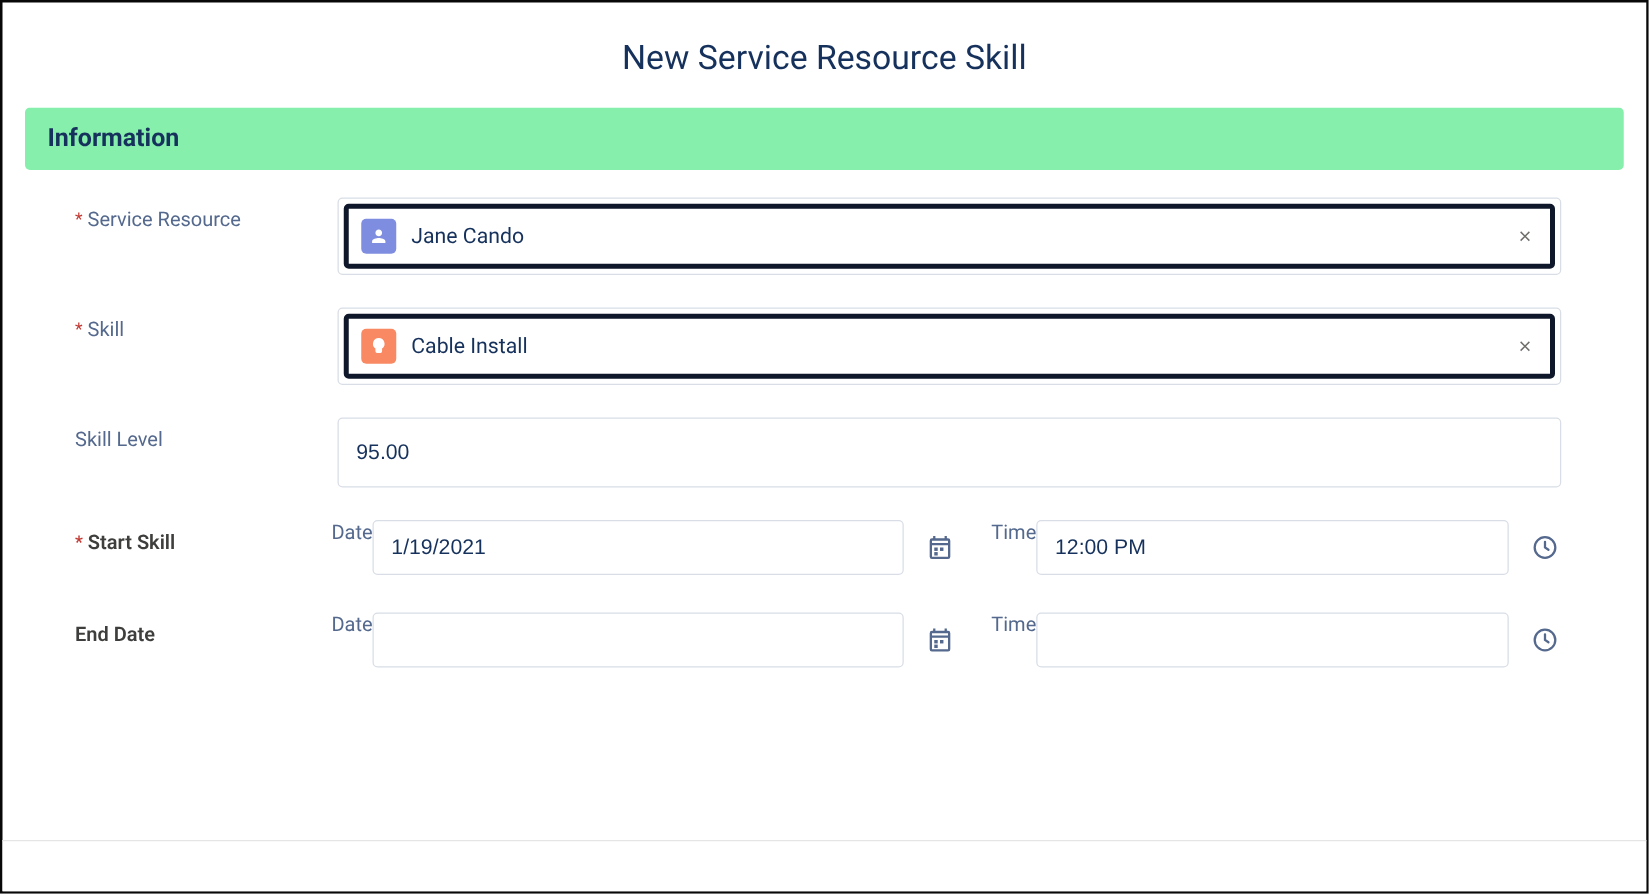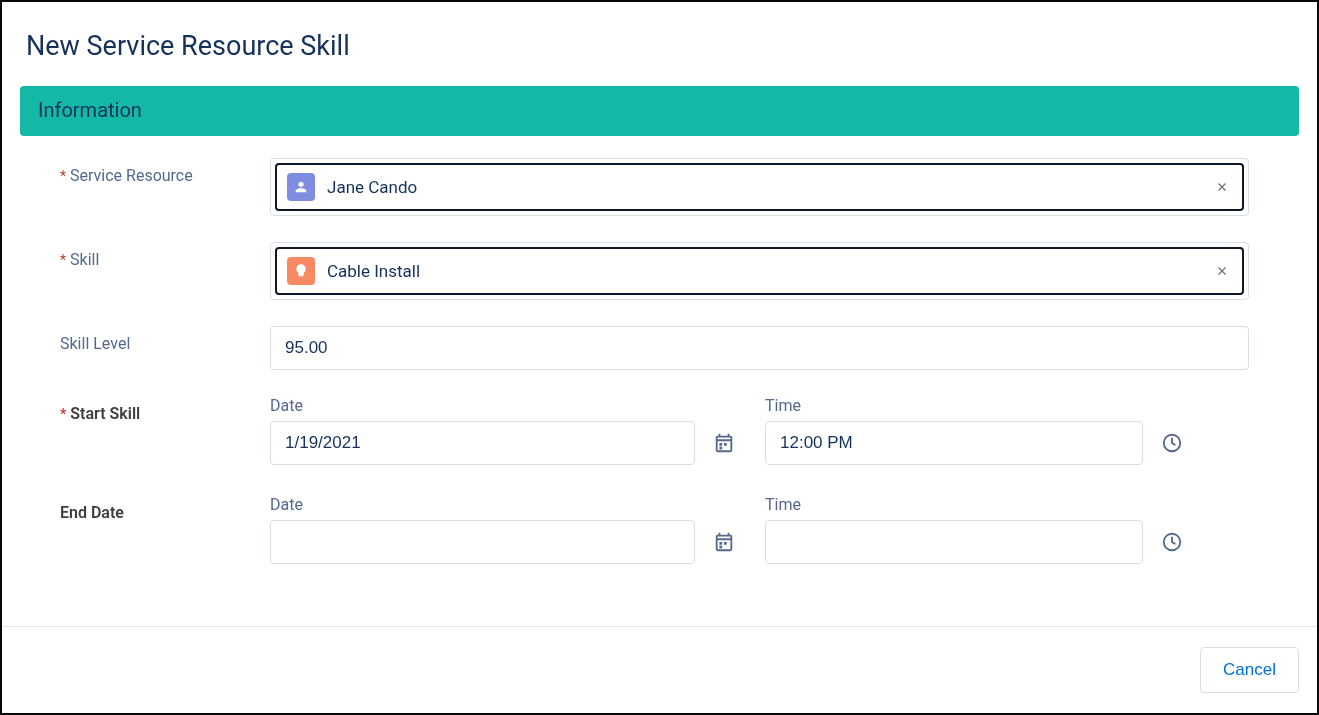--- a/index.html
+++ b/index.html
@@ -12,40 +12,39 @@
   .modal {
     width: 1319px;
     height: 715px;
     border: 2px solid #080808;
     display: flex;
     flex-direction: column;
     background: #fff;
   }
   .modal-header {
     padding: 28px 0 24px 0;
-    text-align: left;
-    margin-left: 24px;
+    text-align: center;
   }
   .modal-title {
     font-size: 27px;
     font-weight: 400;
     color: #16325c;
   }
   .modal-body {
     flex: 1;
     padding: 0 18px;
     overflow: hidden;
   }
   .section-header {
-    background: #14b8a6;
+    background: #86efac;
     padding: 12px 18px 14px 18px;
     border-radius: 4px;
     font-size: 20px;
     color: #16325c;
-    font-weight: 400;
+    font-weight: 700;
     margin-bottom: 22px;
   }
   .form {
     padding: 0 0 0 40px;
   }
   .row {
     display: flex;
     align-items: flex-start;
     margin-bottom: 26px;
   }
@@ -65,21 +64,21 @@
   .field-col { flex: 1; padding-right: 50px; }
 
   .lookup-wrap {
     border: 1px solid #d8dde6;
     border-radius: 4px;
     padding: 4px 4px;
   }
   .lookup-pill {
     display: flex;
     align-items: center;
-    border: 2px solid #0f172a;
+    border: 4px solid #0f172a;
     border-radius: 4px;
     padding: 8px 10px;
     background: #fff;
   }
   .pill-icon {
     width: 28px; height: 28px;
     border-radius: 4px;
     display: flex;
     align-items: center;
     justify-content: center;
@@ -91,35 +90,35 @@
   .pill-remove {
     width: 20px; height: 20px;
     display: flex; align-items: center; justify-content: center;
     cursor: pointer; color: #706e6b;
     background: none; border: none;
   }
   .pill-remove svg { width: 14px; height: 14px; stroke: #706e6b; stroke-width: 2; }
 
   .text-input {
     width: 100%;
-    height: 44px;
+    height: 56px;
     border: 1px solid #d8dde6;
     border-radius: 4px;
     padding: 0 14px;
     font-size: 17px;
     color: #16325c;
     outline: none;
   }
 
   .datetime-area {
     display: flex;
     align-items: flex-start;
     gap: 28px;
   }
-  .date-block, .time-block { display: flex; flex-direction: column; }
+  .date-block, .time-block { display: flex; flex-direction: row; }
   .sub-label {
     font-size: 16px;
     color: #54698d;
     margin-bottom: 6px;
   }
   .dt-row {
     display: flex;
     align-items: center;
     gap: 16px;
   }
@@ -300,16 +299,15 @@
               </div>
             </div>
           </div>
         </div>
       </div>
 
     </div>
   </div>
 
   <div class="modal-footer">
-    <button class="btn">Cancel</button>
   </div>
 
 </div>
 
 </body></html>

